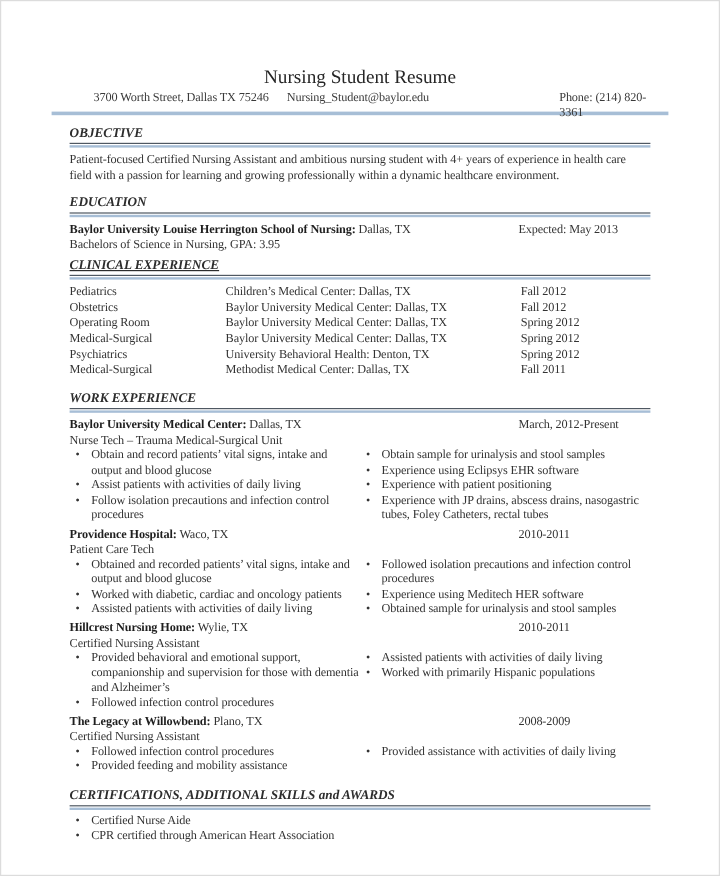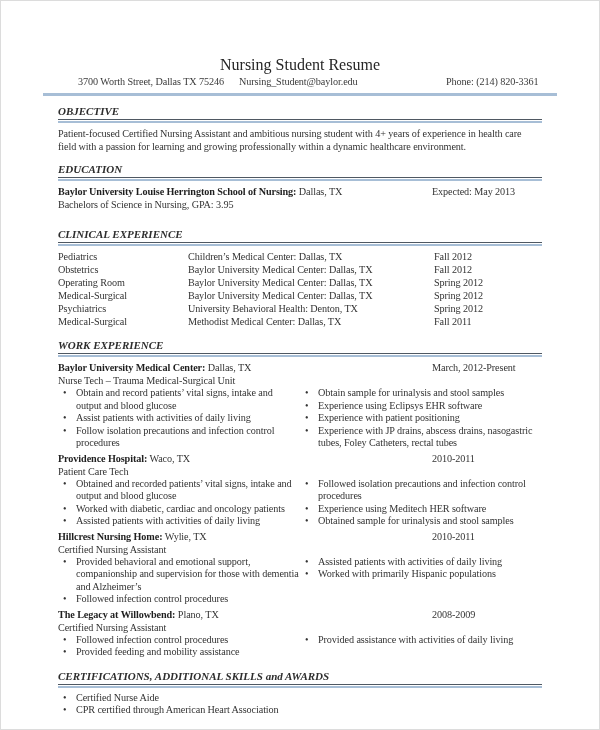--- a/index.html
+++ b/index.html
@@ -7,21 +7,21 @@
     width:600px;height:730px;box-sizing:border-box;background:#ffffff;
     border:1px solid #dcdcdc;position:relative;overflow:hidden;
     padding:54px 57px 0 57px;
     font-family:"Liberation Serif","DejaVu Serif",serif;
     color:#333333;font-size:10.2px;letter-spacing:-0.1px;line-height:13px;
   }
   .title{text-align:center;font-size:16px;line-height:20px;color:#262626;letter-spacing:0;}
   .contact{position:relative;height:13px;font-size:10.2px;color:#3a3a3a;}
   .contact .c-address{position:absolute;left:20px;top:0;}
   .contact .c-email{position:absolute;left:181px;top:0;}
-  .contact .c-phone{position:absolute;left:388px;top:0;}
+  .contact .c-phone{position:absolute;left:408px;top:0;}
   .top-rule{height:3px;background:#a7bed6;margin:5px -15px 0 -15px;}
   .sec-head{font-weight:bold;font-style:italic;font-size:11px;line-height:13px;color:#2d2d2d;letter-spacing:0;}
   .sec-rule{height:1px;border-top:1px solid #4f5862;border-bottom:2px solid #a7bed6;margin:1px 0 4px 0;}
   .mt-sec{margin-top:10px;}
   .objective-text{margin:2px 0 0 0;}
   .entry-head{display:flex;margin-top:2px;}
   .entry-title{flex:1;}
   .entry-title b{color:#1f1f1f;}
   .entry-date{width:110px;flex-shrink:0;text-align:left;margin-left:17px;}
   .entry-sub{line-height:13px;}
@@ -55,21 +55,21 @@
 
   <div class="sec-head mt-sec">EDUCATION</div>
   <div class="sec-rule"></div>
   <div class="entry-head">
     <span class="entry-title"><b>Baylor University Louise Herrington School of Nursing:</b>
       <span>Dallas, TX</span></span>
     <span class="entry-date">Expected: May 2013</span>
   </div>
   <div class="entry-sub">Bachelors of Science in Nursing, GPA: 3.95</div>
 
-  <div class="sec-head" style="margin-top:17px;">CLINICAL EXPERIENCE</div>
+  <div class="sec-head" style="margin-top:4px;text-decoration:underline;">CLINICAL EXPERIENCE</div>
   <div class="sec-rule"></div>
   <div class="clin-table">
     <div class="clin-row">
       <span>Pediatrics</span>
       <span>Children’s Medical Center: Dallas, TX</span>
       <span>Fall 2012</span>
     </div>
     <div class="clin-row">
       <span>Obstetrics</span>
       <span>Baylor University Medical Center: Dallas, TX</span>

